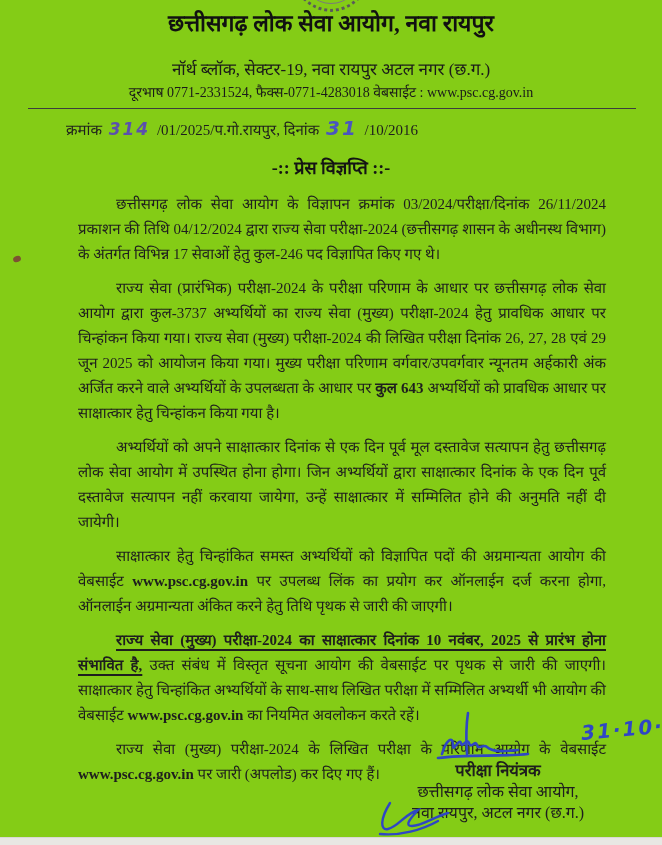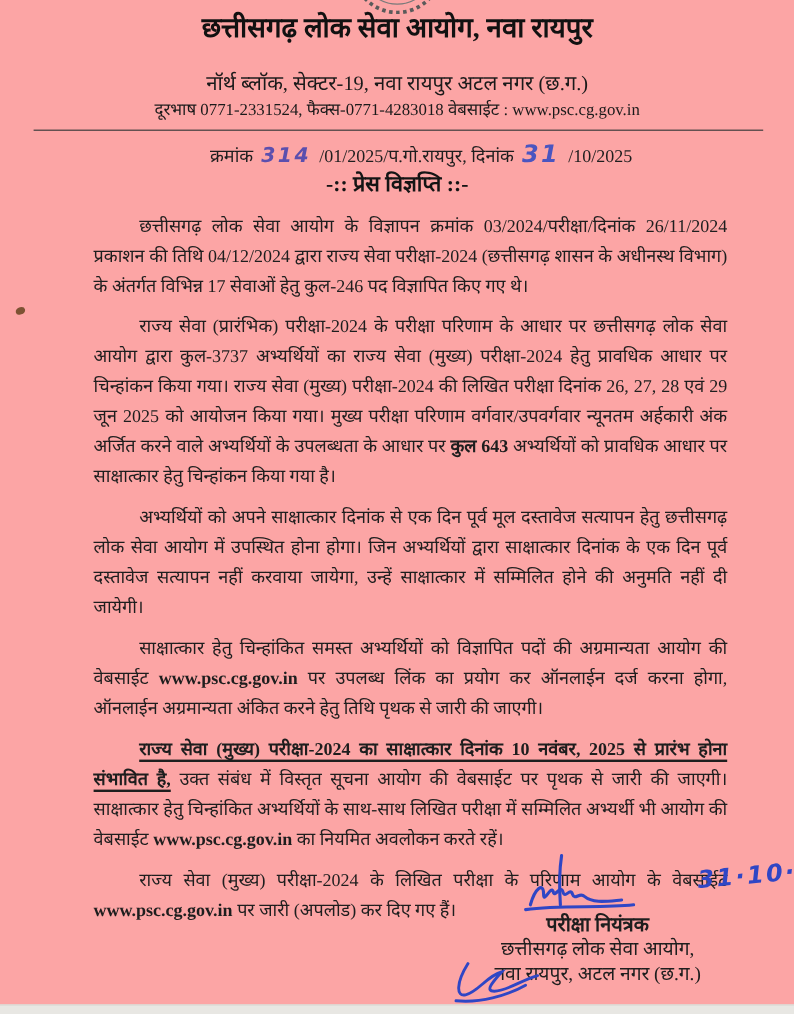--- a/index.html
+++ b/index.html
@@ -4,21 +4,21 @@
 <style>
   * { box-sizing: border-box; margin: 0; padding: 0; }
   html, body { background: #ffffff; }
   body { font-family: "Liberation Serif", "DejaVu Serif", serif; }
 
   .page {
     position: relative;
     width: 662px;
     height: 845px;
     margin: 0 auto;
-    background: #fca5a5;
+    background: #84cc16;
     color: #1e1e1e;
     overflow: hidden;
   }
 
   
   .seal {
     position: absolute;
     top: -64px;
     left: 50%;
     transform: translateX(-50%);
@@ -41,38 +41,39 @@
   .org-contact { font-size: 14px; line-height: 18px; margin-top: 3px; color: #1a1a1a; }
 
   .header-divider {
     border: none;
     border-top: 1.7px solid #3d3d3d;
     margin: 6px 26px 0 28px;
   }
 
   .refline {
     display: flex;
-    justify-content: center;
+    justify-content: flex-start;
     align-items: baseline;
     padding: 7px 26px 0 66px;
     font-size: 15px;
   }
   .hand {
     font-family: "DejaVu Sans", sans-serif;
     font-style: italic;
     font-weight: bold;
     letter-spacing: 2px;
   }
   .ref-num  { color: #5b4fae; font-size: 17px; padding: 0 3px; }
   .date-num { color: #4a55c0; font-size: 20px; padding: 0 3px; }
 
   .press-title {
     text-align: center;
     font-size: 18px;
     font-weight: bold;
+    margin-top: 15px;
     color: #141414;
   }
 
   main {
     margin: 13px 56px 0 78px;
     font-size: 15px;
     line-height: 25px;
     text-align: justify;
   }
   main p { margin: 0 0 9px; text-indent: 38px; }
@@ -143,21 +144,21 @@
 
   <div class="refline">
     <div>
       <span>क्रमांक</span>
       <span class="hand ref-num">314</span>
       <span>/01/2025/प.गो.</span>
     </div>
     <div>
       <span>रायपुर, दिनांक</span>
       <span class="hand date-num">31</span>
-      <span>/10/2025</span>
+      <span>/10/2016</span>
     </div>
   </div>
 
   <div class="press-title">-:: प्रेस विज्ञप्ति ::-</div>
 
   <main>
     <p><span>छत्तीसगढ़ लोक सेवा आयोग के विज्ञापन क्रमांक 03/2024/परीक्षा/दिनांक 26/11/2024 प्रकाशन की तिथि 04/12/2024 द्वारा राज्य सेवा परीक्षा-2024 (छत्तीसगढ़ शासन के अधीनस्थ विभाग) के अंतर्गत विभिन्न 17 सेवाओं हेतु कुल-246 पद विज्ञापित किए गए थे।</span></p>
 
     <p><span>राज्य सेवा (प्रारंभिक) परीक्षा-2024 के परीक्षा परिणाम के आधार पर छत्तीसगढ़ लोक सेवा आयोग द्वारा कुल-3737 अभ्यर्थियों का राज्य सेवा (मुख्य) परीक्षा-2024 हेतु प्रावधिक आधार पर चिन्हांकन किया गया। राज्य सेवा (मुख्य) परीक्षा-2024 की लिखित परीक्षा दिनांक 26, 27, 28 एवं 29 जून 2025 को  आयोजन किया गया। मुख्य परीक्षा परिणाम वर्गवार/उपवर्गवार न्यूनतम अर्हकारी अंक अर्जित करने वाले अभ्यर्थियों के उपलब्धता के आधार पर </span><span class="b">कुल 643</span><span> अभ्यर्थियों को प्रावधिक आधार पर साक्षात्कार हेतु चिन्हांकन किया गया है।</span></p>
 

